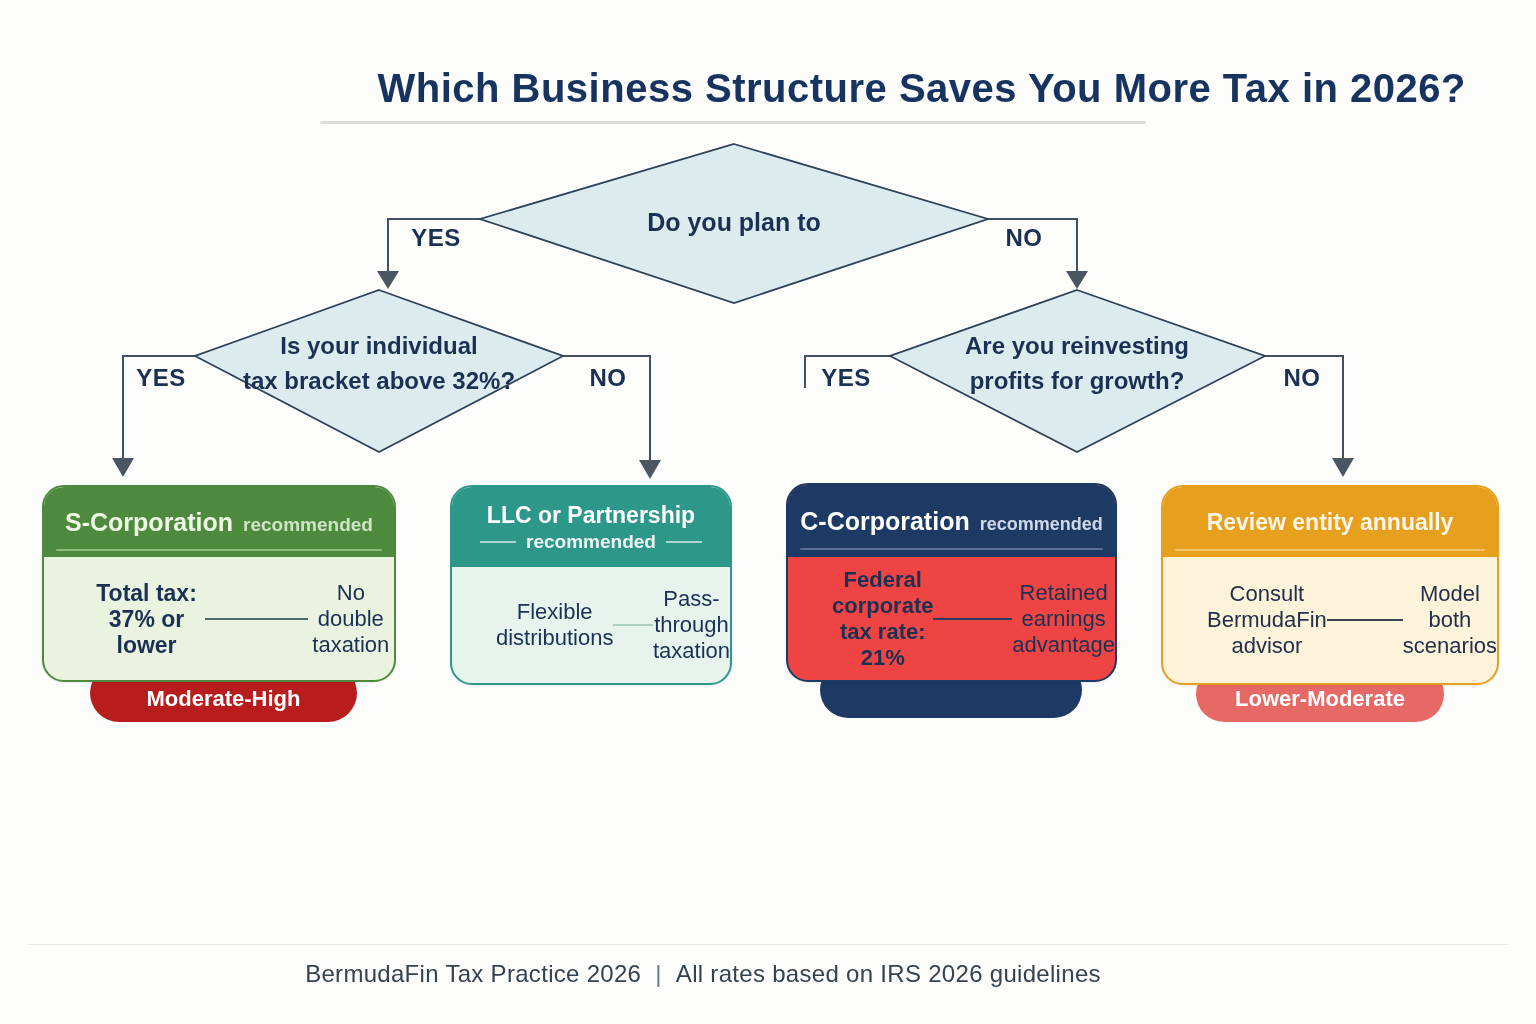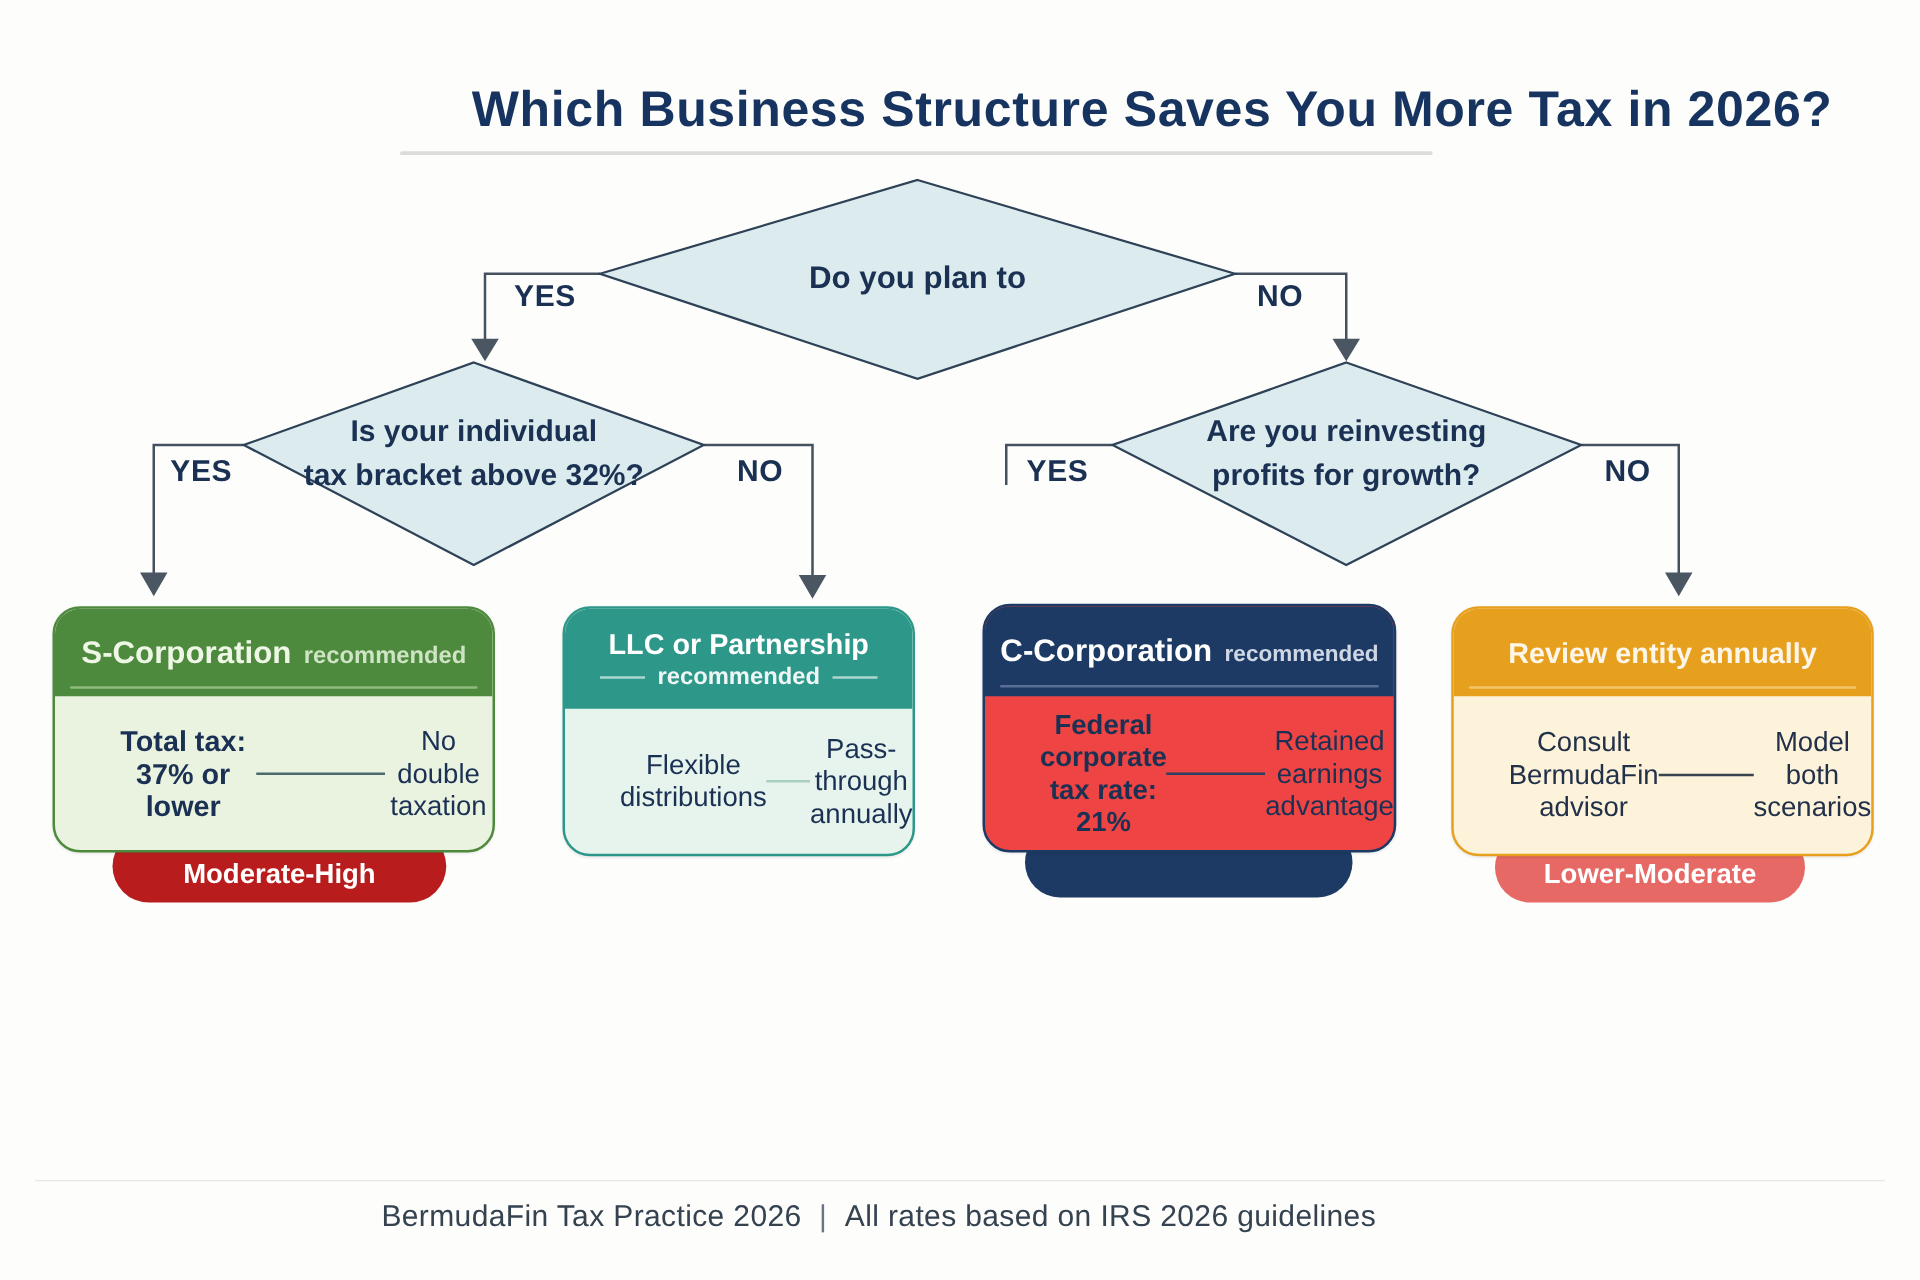--- a/index.html
+++ b/index.html
@@ -186,21 +186,21 @@
       </div>
       <div class="recwrap">
         <span class="flank"></span>
         <span class="tag">recommended</span>
         <span class="flank"></span>
       </div>
     </div>
     <div class="bodyc">
       <div class="row r1">Flexible distributions</div>
       <div class="body-rule"></div>
-      <div class="row r2">Pass-through annually</div>
+      <div class="row r2">Pass-through taxation</div>
     </div>
   </div>
 
   <div class="card ccorp">
     <div class="hdr">
       <div class="line1">
         <span class="t">C-Corporation</span>
         <span class="tag">recommended</span>
       </div>
       <div class="hdr-rule"></div>

